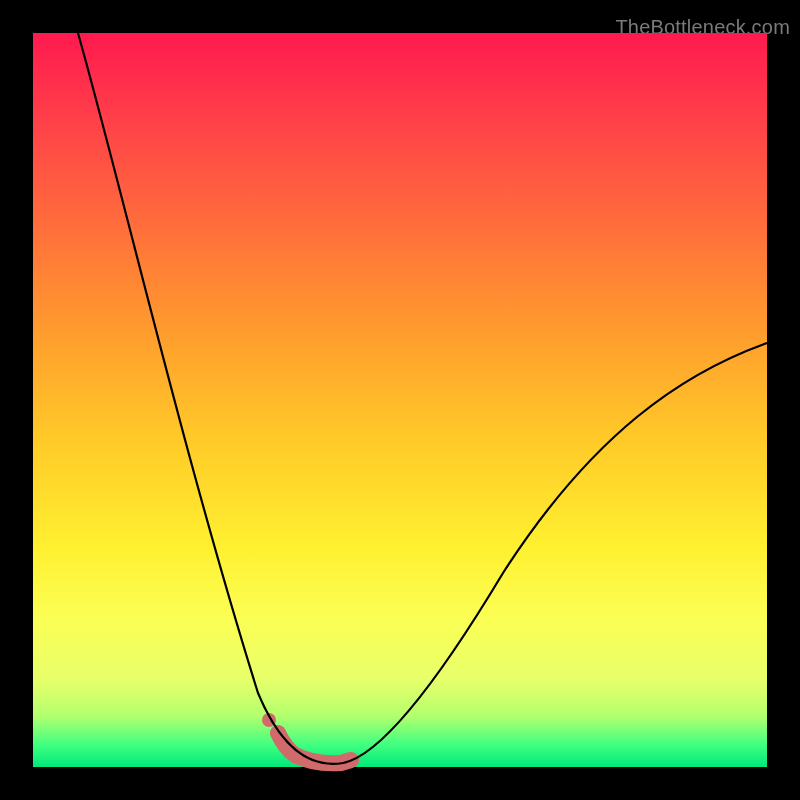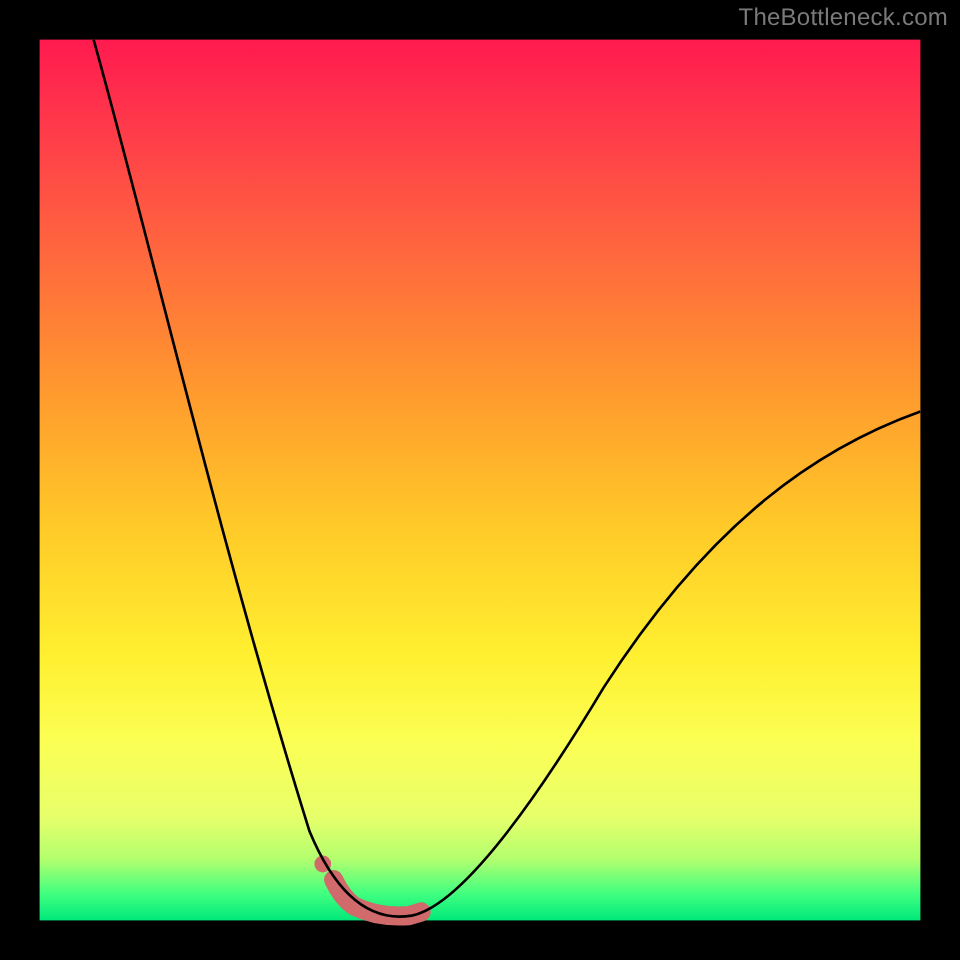--- a/index.html
+++ b/index.html
@@ -36,21 +36,21 @@
       #fff030 70%,
       #fbff55 80%,
       #e8ff6a 88%,
       #b4ff6e 93%,
       #40ff80 97%,
       #00e87a 100%
     );
   }
   .watermark {
     position: absolute;
-    top: 4px;
+    top: 16px;
     right: 10px;
     color: #7a7a7a;
     font-size: 20px;
     font-weight: 500;
     letter-spacing: 0.2px;
     user-select: none;
     text-align: center;
   }
   svg.curve {
     position: absolute;

